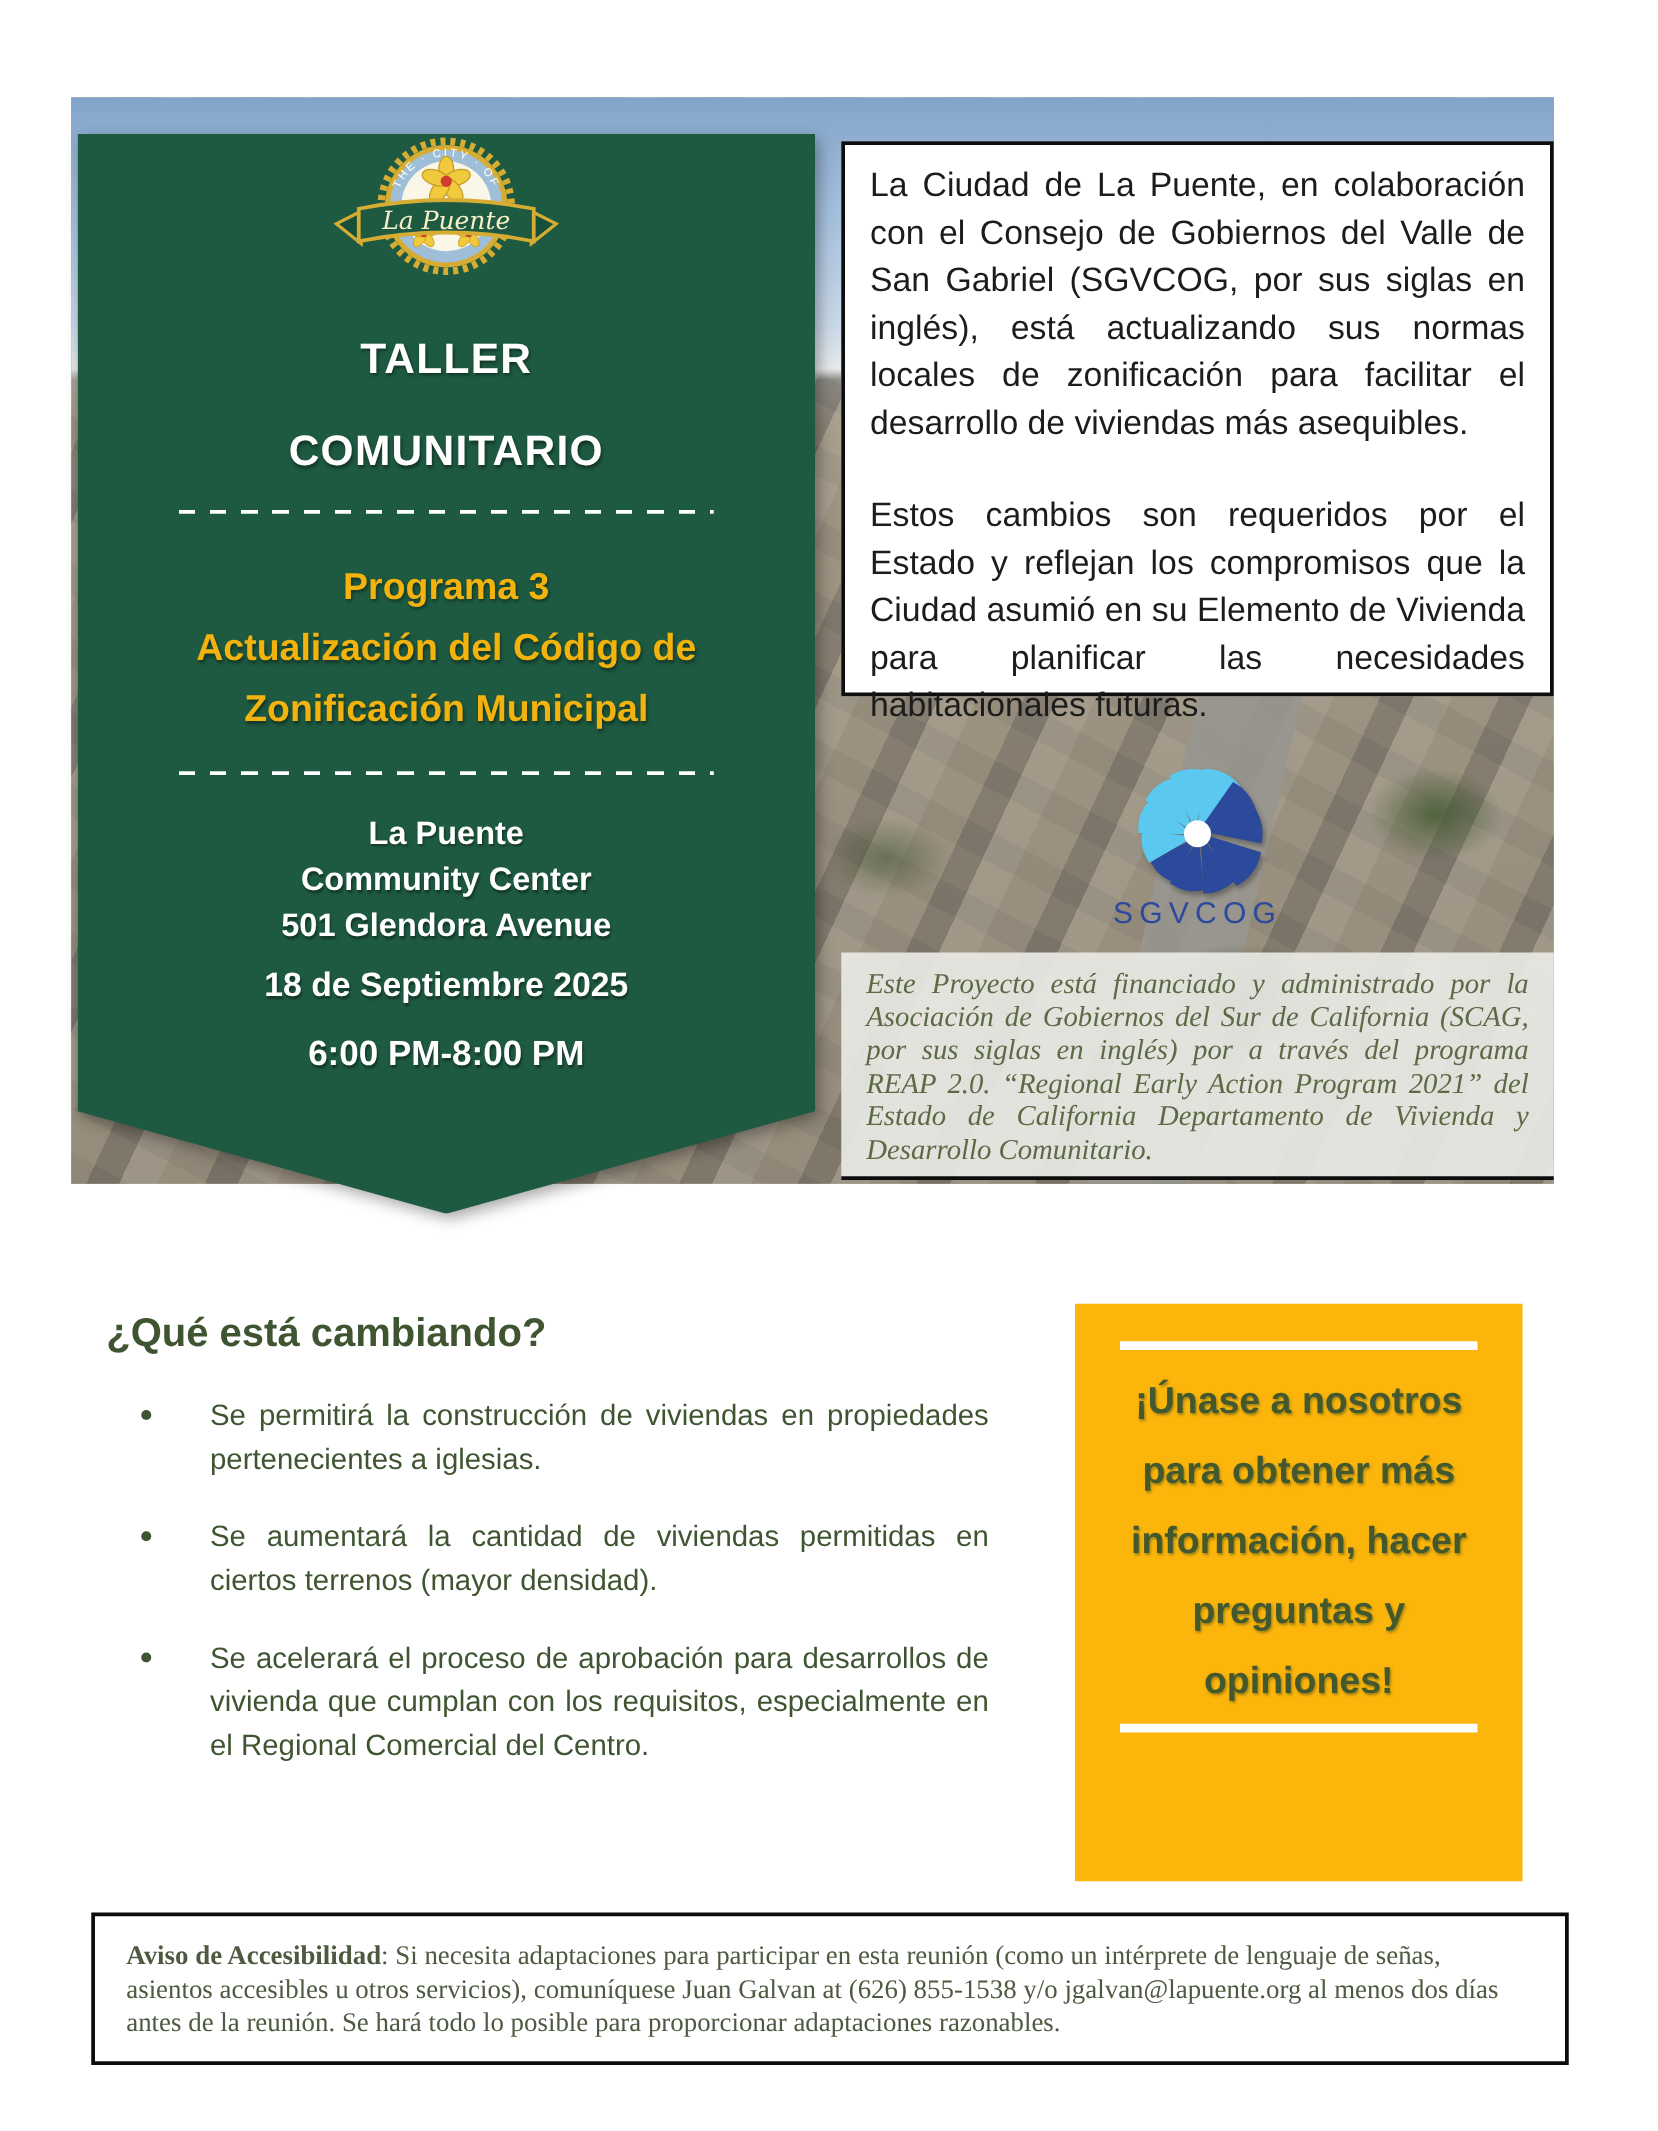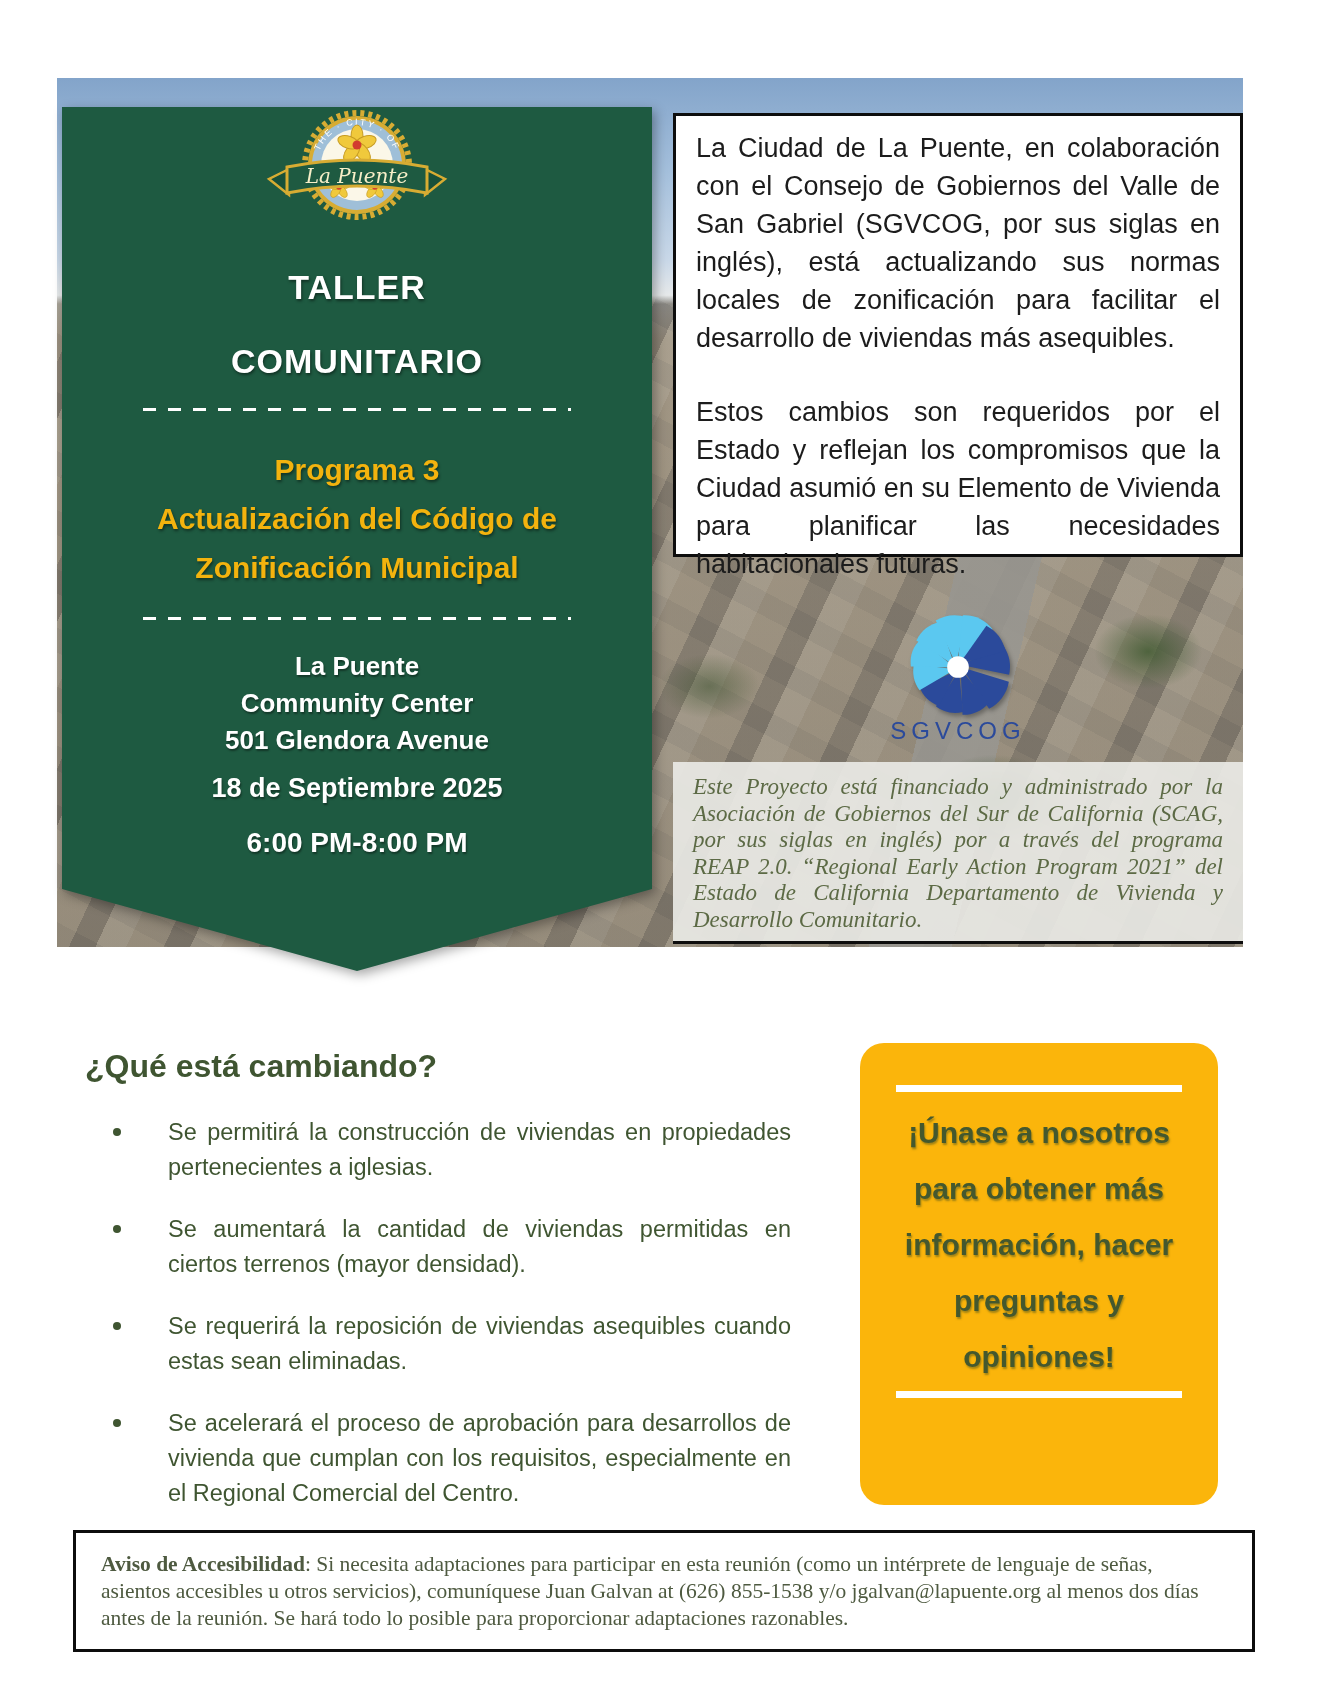--- a/index.html
+++ b/index.html
@@ -56,21 +56,21 @@
   
   .changes{position:absolute;left:85px;top:1048px;width:706px;color:#3F5531;}
   .changes h2{margin:0;font-size:32px;font-weight:bold;color:#3F5531;}
   .changes ul{list-style:none;margin:30px 0 0 0;padding:0;}
   .changes li{display:flex;margin:0 0 27px 0;}
   .bdot{flex:0 0 8px;width:8px;height:8px;border-radius:50%;background:#3F5531;margin:13px 24px 0 28px;}
   .btext{flex:1;font-size:23.5px;font-weight:normal;line-height:35px;text-align:justify;margin-left:23px;}
 
   
   .cta{position:absolute;left:860px;top:1043px;width:358px;height:462px;background:#FBB50B;
-    box-sizing:border-box;padding-top:42px;text-align:center;border-radius:24px;}
+    box-sizing:border-box;padding-top:30px;text-align:center;}
   .cta-bar{width:286px;height:7px;background:#fff;margin:0 auto;}
   .cta-lines{margin-top:13px;}
   .cta-line{font-size:30px;font-weight:bold;color:#44582E;line-height:56px;
     text-shadow:1px 2px 2px rgba(70,80,30,.5);}
   .cta-bar2{margin-top:6px;}
 
   
   .access{position:absolute;left:73px;top:1530px;width:1182px;height:122px;
     border:3px solid #0d0d0d;box-sizing:border-box;padding:18px 30px 0 25px;}
   .access p{margin:0;font-family:"Liberation Serif",serif;font-size:21.5px;line-height:27px;
@@ -186,24 +186,20 @@
       <li>
         <span class="bdot"></span>
         <span class="btext">Se permitirá la construcción de viviendas en propiedades pertenecientes a iglesias.</span>
       </li>
       <li>
         <span class="bdot"></span>
         <span class="btext">Se aumentará la cantidad de viviendas permitidas en ciertos terrenos (mayor densidad).</span>
       </li>
       <li>
         <span class="bdot"></span>
-        <span class="btext">Se requerirá la reposición de viviendas asequibles cuando estas sean eliminadas.</span>
-      </li>
-      <li>
-        <span class="bdot"></span>
         <span class="btext">Se acelerará el proceso de aprobación para desarrollos de vivienda que cumplan con los requisitos, especialmente en el Regional Comercial del Centro.</span>
       </li>
     </ul>
   </div>
 
   <div class="cta">
     <div class="cta-bar"></div>
     <div class="cta-lines">
       <div class="cta-line">¡Únase a nosotros</div>
       <div class="cta-line">para obtener más</div>

